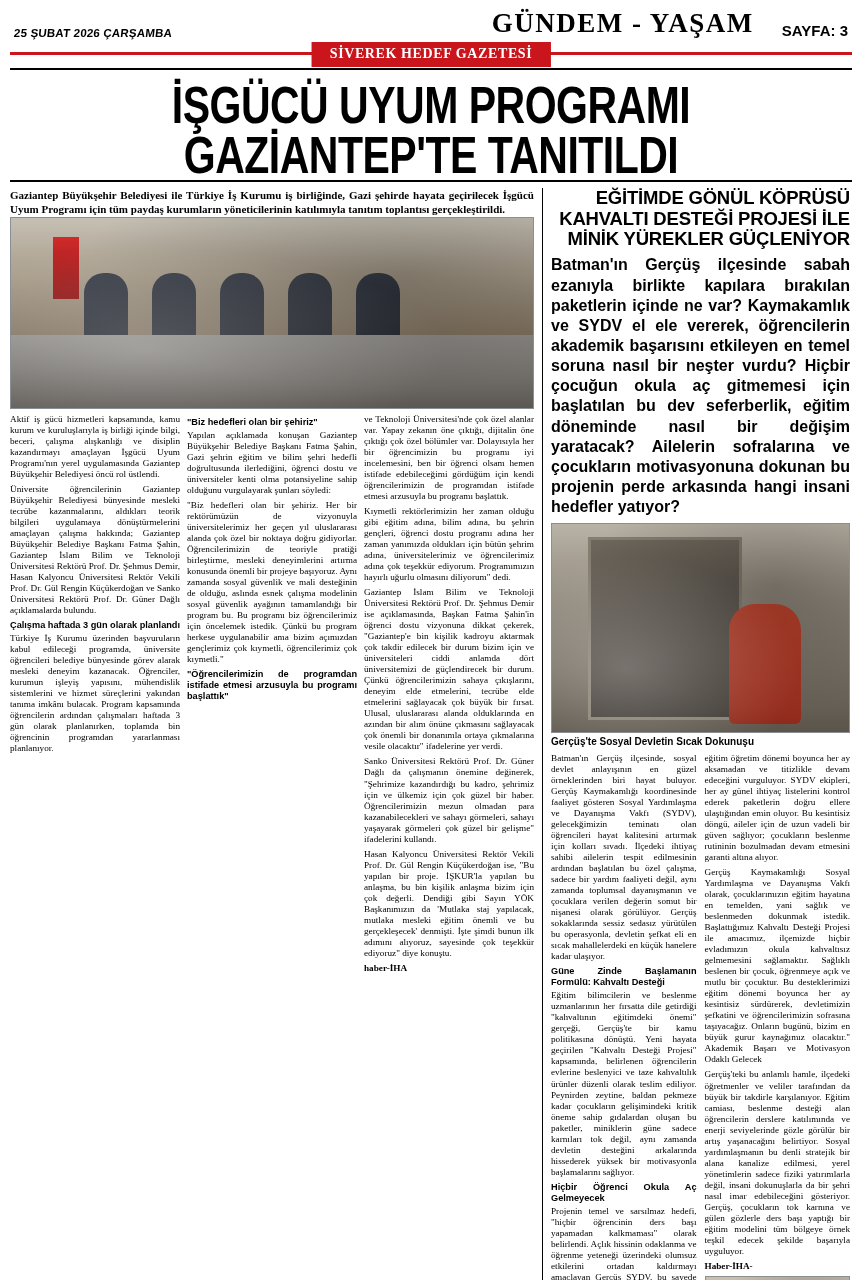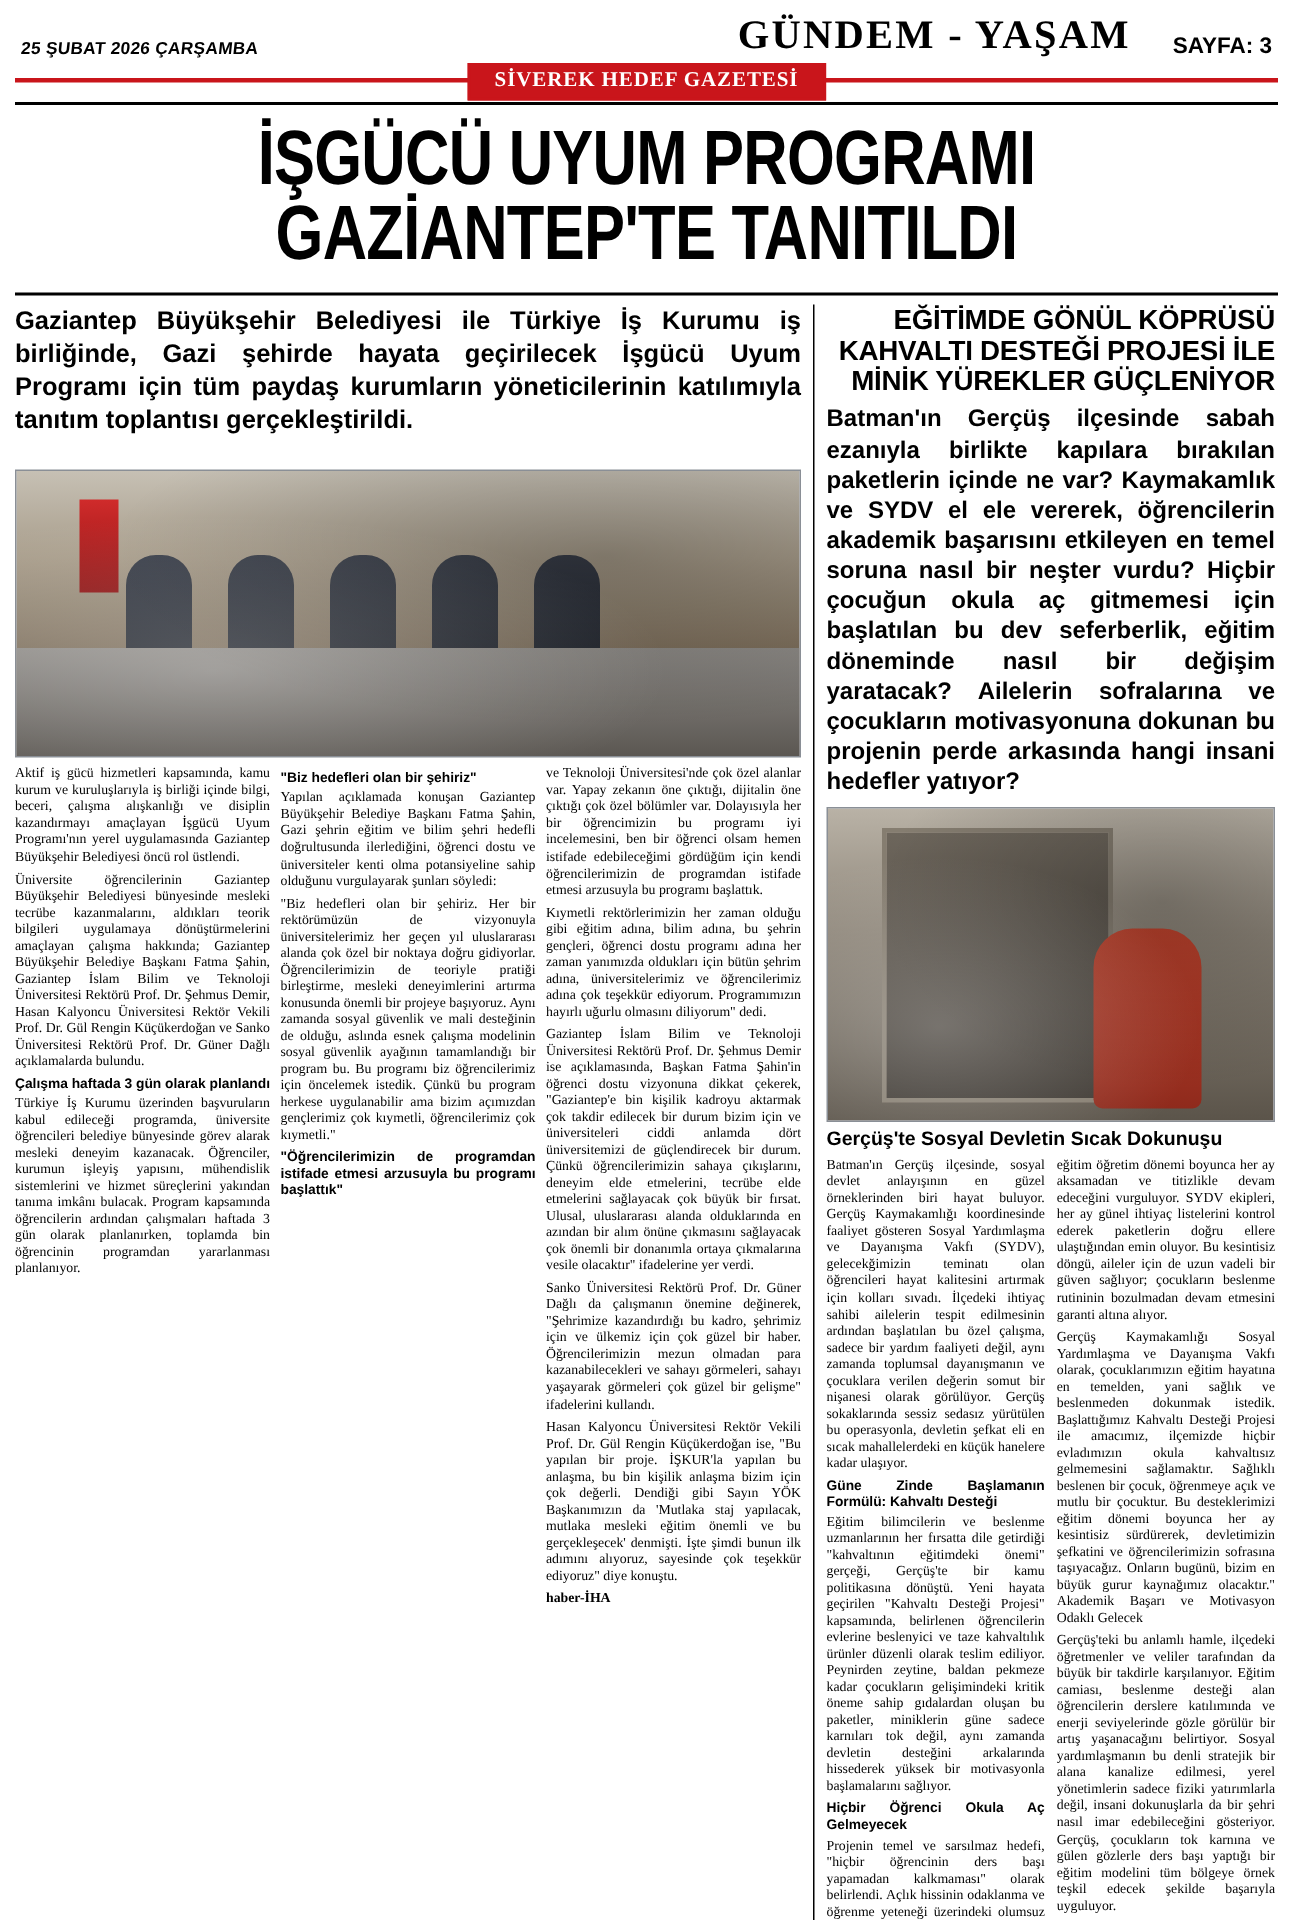--- a/index.html
+++ b/index.html
@@ -76,21 +76,21 @@
     letter-spacing: .6px;
     padding: 2px 16px 3px 16px;
     border: 2px solid #c9151b;
     white-space: nowrap;
   }
 
   
   .headline-block {
     border-top: 2px solid #000;
     border-bottom: 2px solid #000;
-    padding: 4px 0 21px 0;
+    padding: 4px 0 6px 0;
     margin-bottom: 6px;
   }
   .headline {
     font-family: "Liberation Sans", sans-serif;
     font-weight: bold;
     font-size: 41px;
     line-height: 0.98;
     text-align: center;
     letter-spacing: -0.5px;
     transform: scaleY(1.25);
@@ -105,26 +105,26 @@
     gap: 8px;
   }
   .left-col { width: 524px; }
   .right-col {
     width: 308px;
     border-left: 1px solid #000;
     padding-left: 8px;
   }
 
   .lead {
-    font-family: Liberation Sans, sans-serif;
-    font-weight: bold;
-    font-size: 17px;
+    font-family: Liberation Serif, serif;
+    font-weight: bold;
+    font-size: 11px;
     line-height: 1.28;
     text-align: justify;
-    margin-bottom: 23px;
+    margin-bottom: 0;
   }
 
   .photo {
     background: linear-gradient(160deg,#9fa9b4,#6d7984 45%,#505a64);
     position: relative;
     overflow: hidden;
     border: 1px solid #8a8f96;
   }
   .photo::after {
     content: "";
@@ -171,21 +171,21 @@
     background: linear-gradient(180deg,#cbbfae 0%,#9c8f7d 50%,#5f564a 100%);
   }
   .photo.small-kid .k {
     position:absolute; left:30%; bottom:2%; width:40%; height:72%;
     border-radius: 28px 28px 4px 4px;
     background: linear-gradient(180deg,#3c4c6b,#1d2538);
   }
 
   .caption {
     font-family: "Liberation Sans", sans-serif;
-    font-size: 13px;
+    font-size: 10px;
     font-weight: bold;
     line-height: 1.22;
     margin-top: 3px;
     margin-bottom: 4px;
   }
 
   .textcols-2 {
     display: flex;
     gap: 8px;
     margin-top: 5px;

